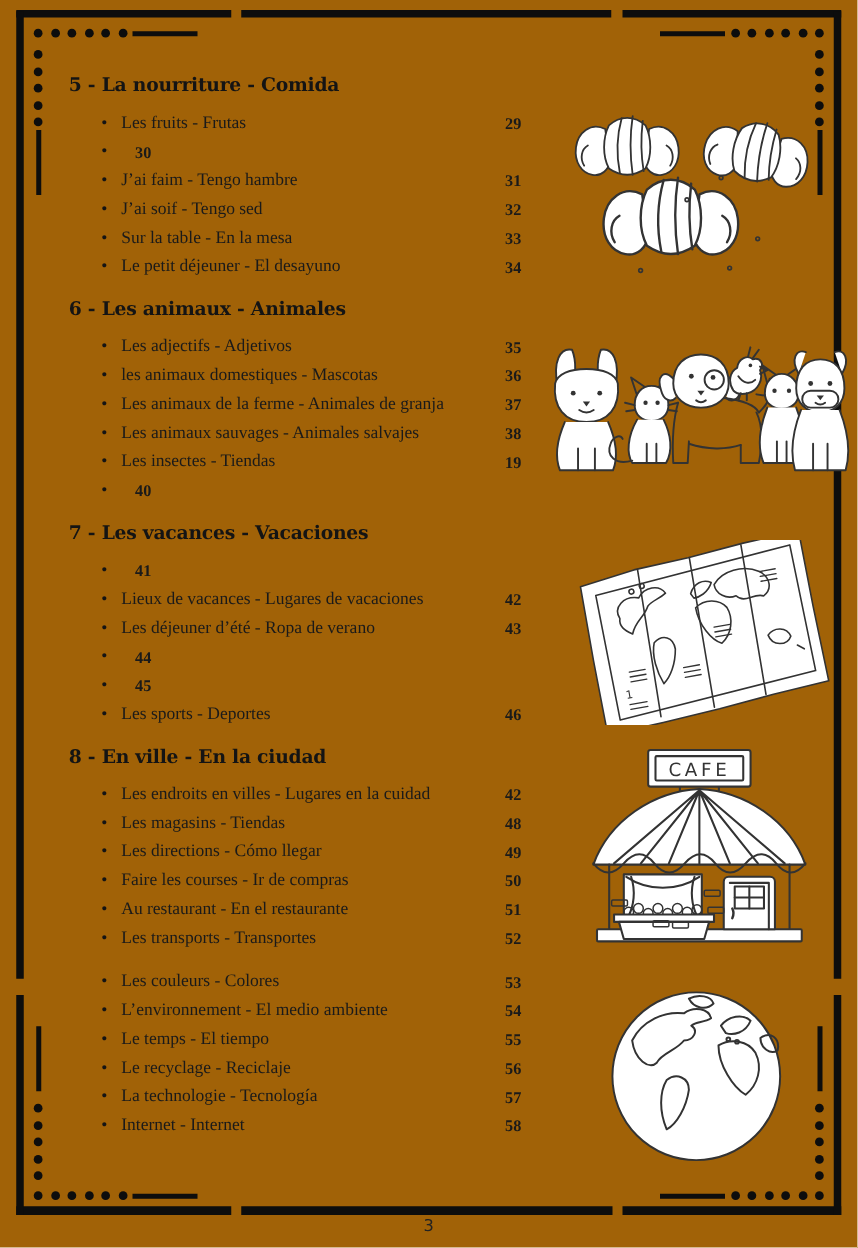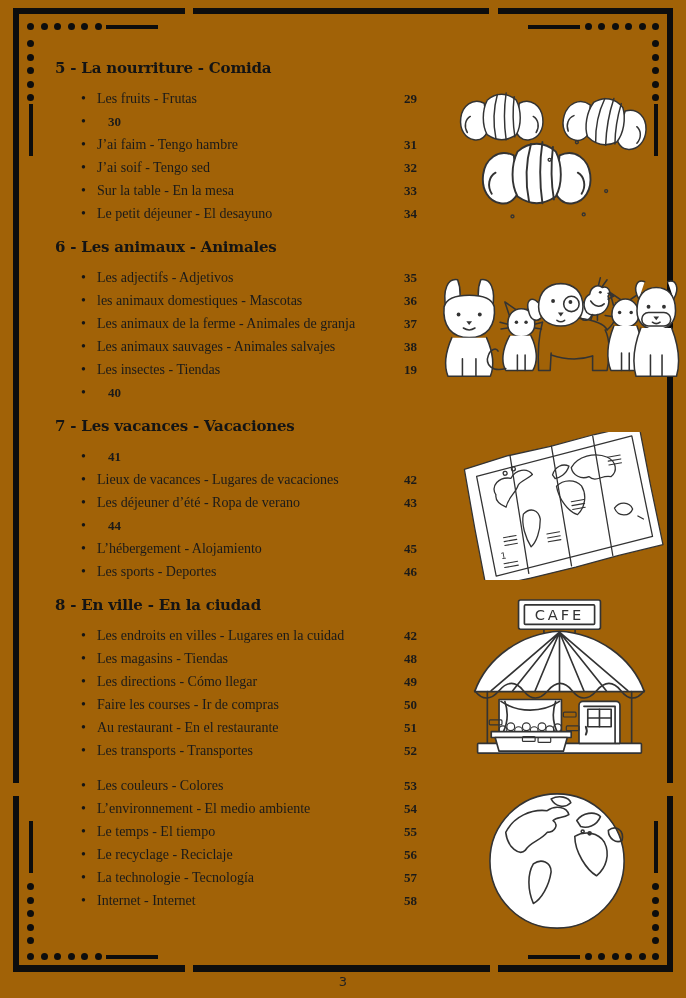--- a/index.html
+++ b/index.html
@@ -185,21 +185,20 @@
             <span class="bullet">•</span>
             <span class="toc-label">Les déjeuner d’été - Ropa de verano</span>
             <span class="toc-page">43</span>
           </div>
           <div class="toc-row">
             <span class="bullet">•</span>
             <span class="toc-page">44</span>
           </div>
           <div class="toc-row">
             <span class="bullet">•</span>
-            <span class="toc-label">L’hébergement - Alojamiento</span>
             <span class="toc-page">45</span>
           </div>
           <div class="toc-row">
             <span class="bullet">•</span>
             <span class="toc-label">Les sports - Deportes</span>
             <span class="toc-page">46</span>
           </div>
         </div>
       </section>
       <section class="toc-section">

